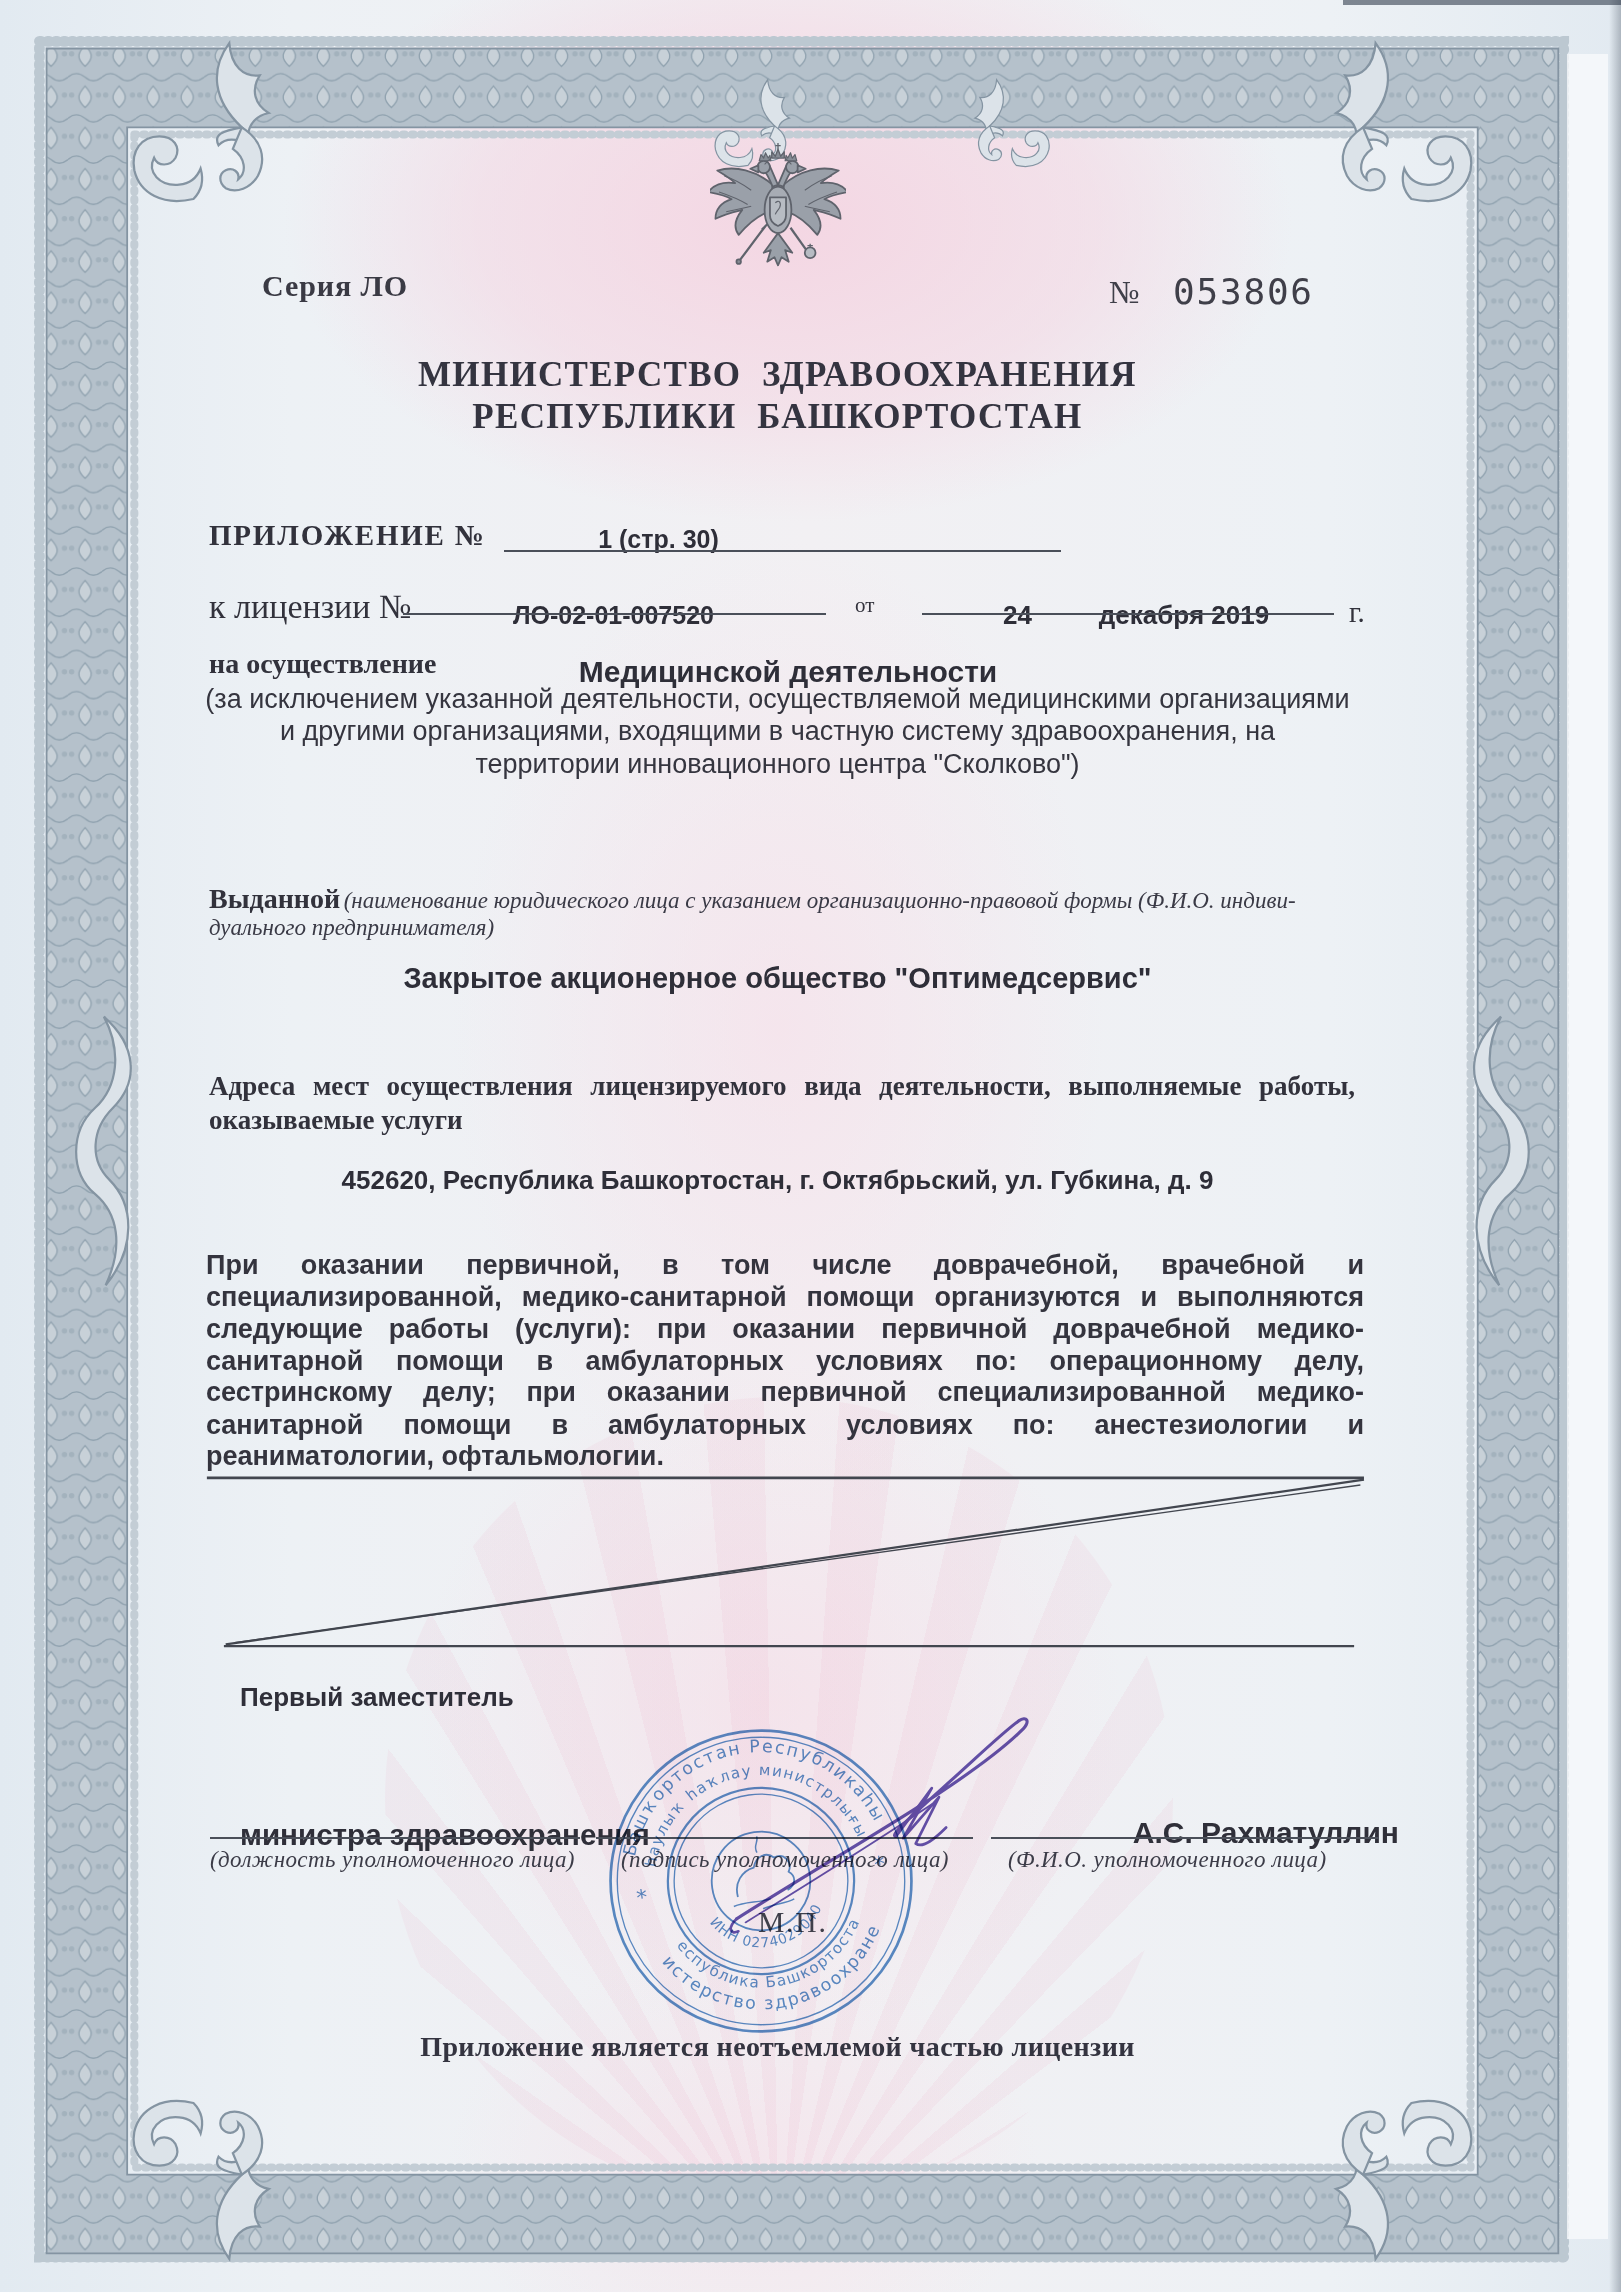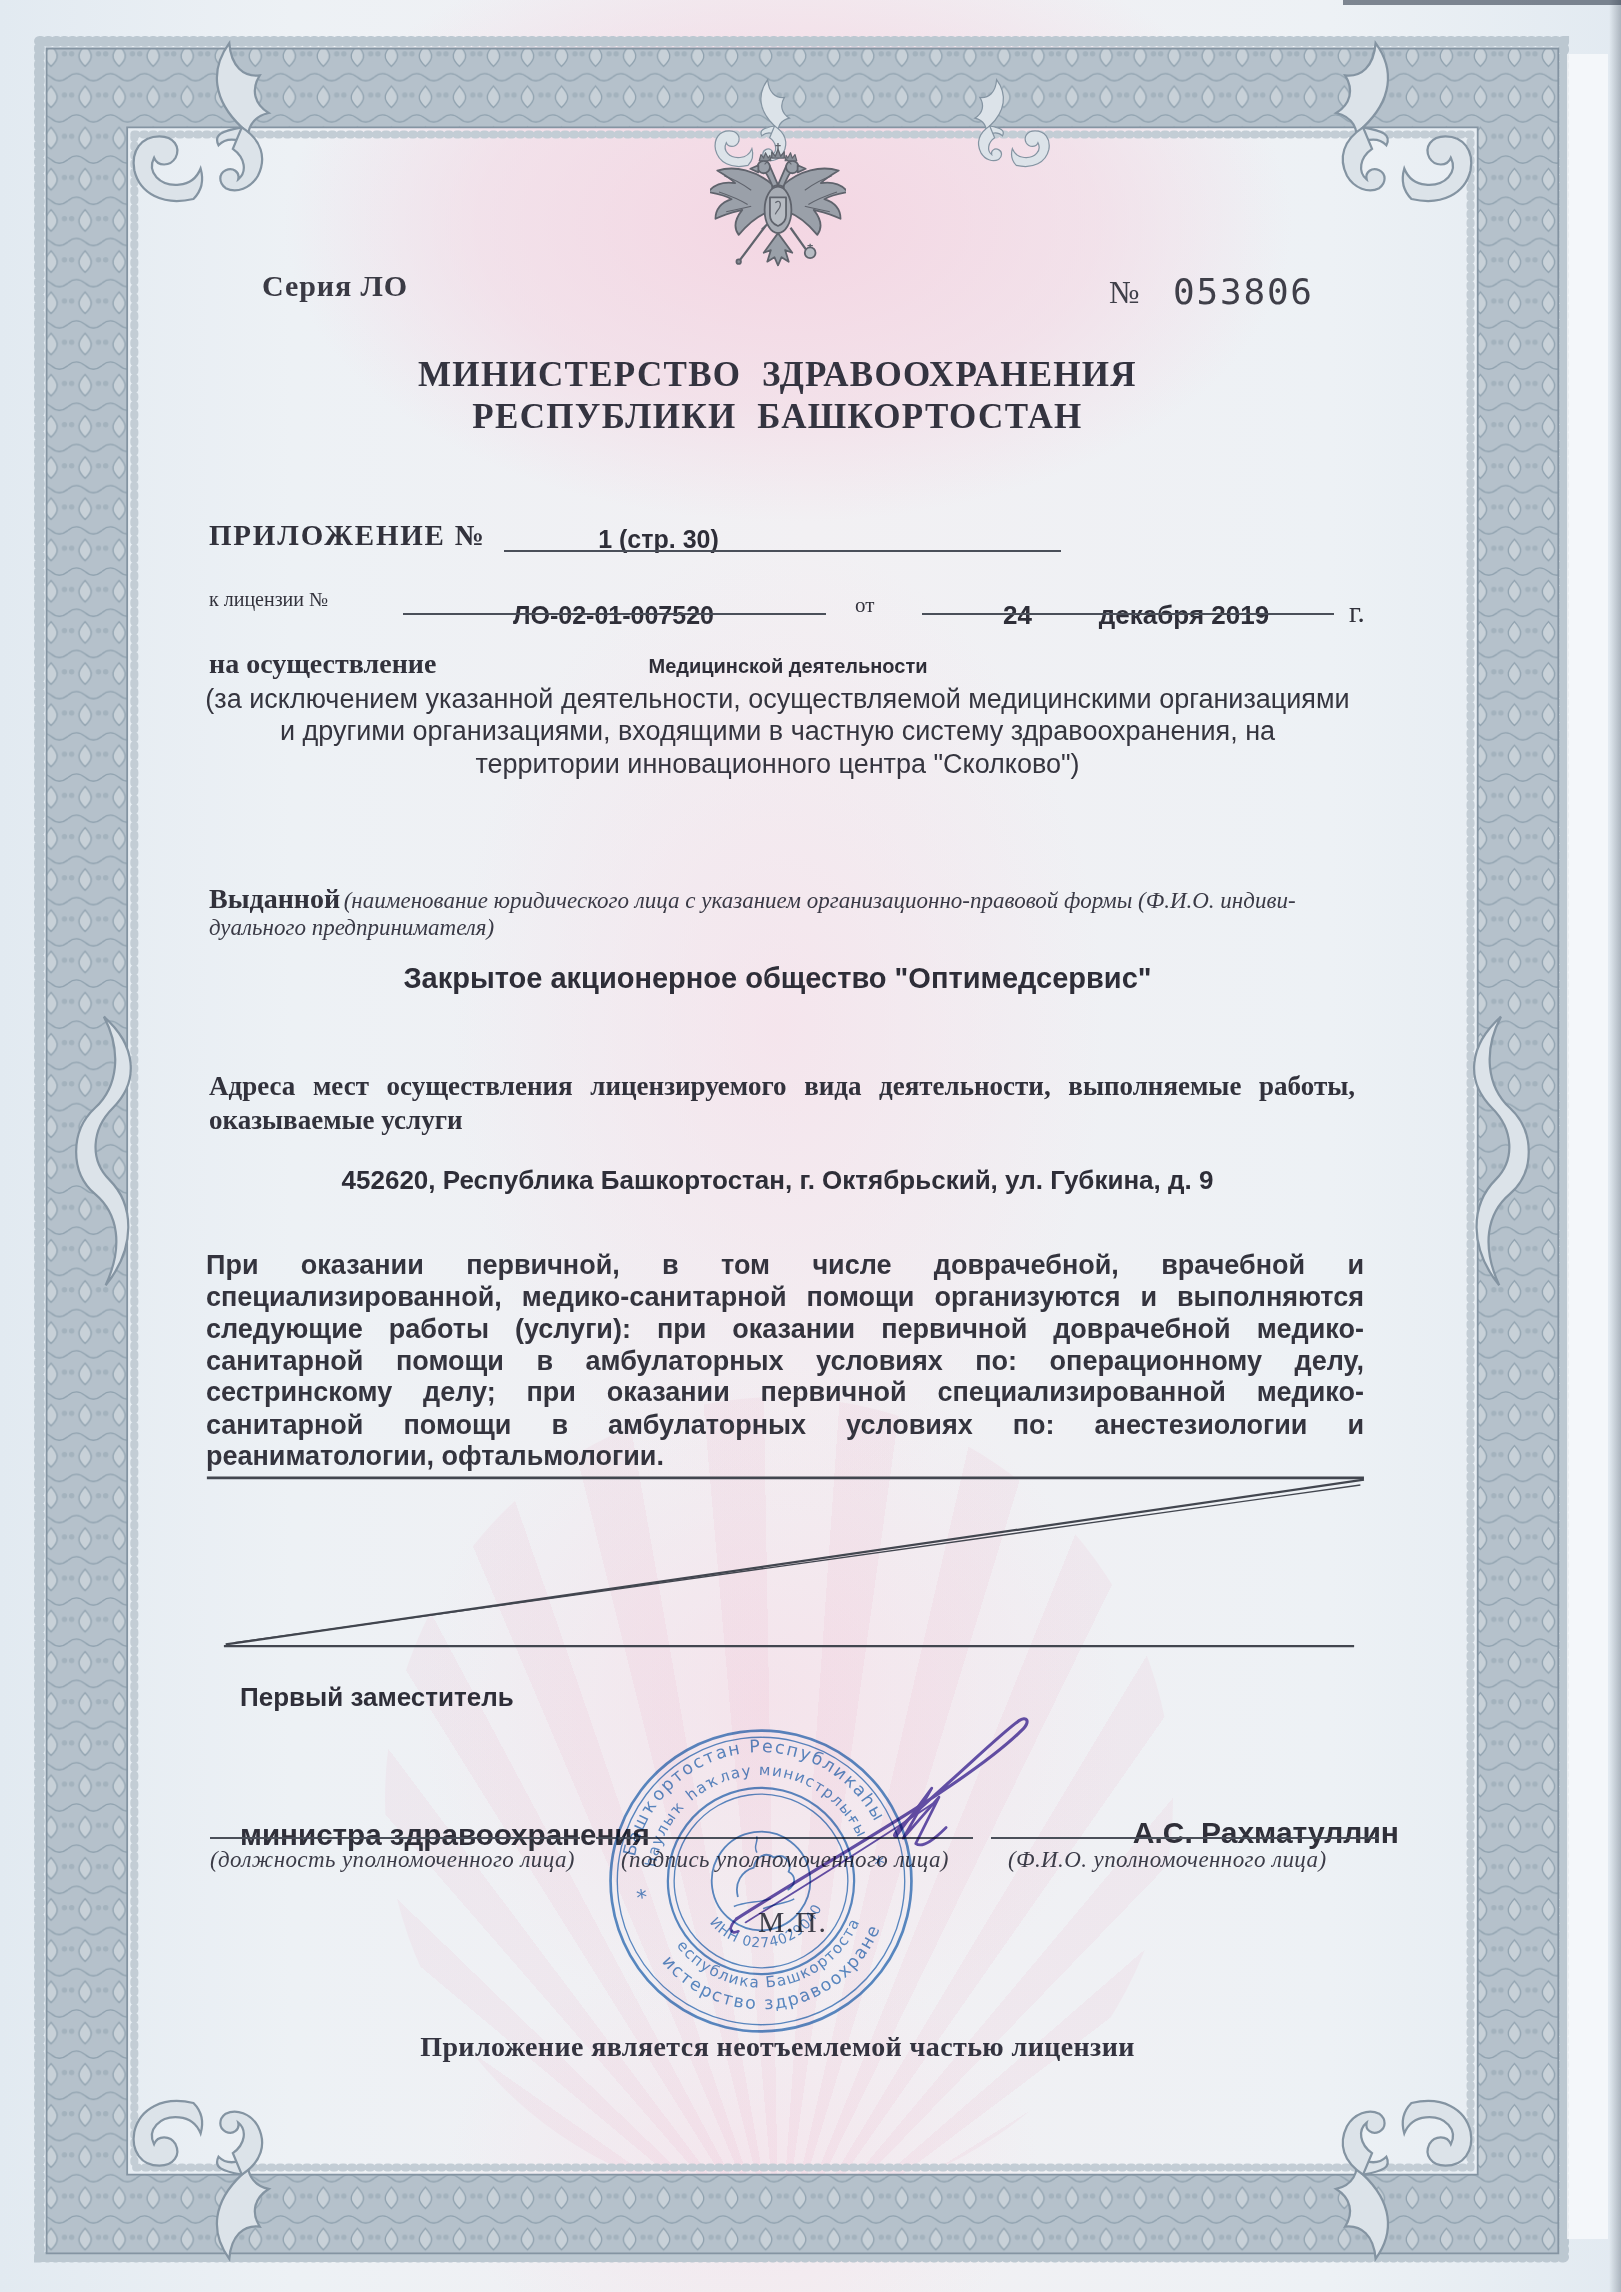--- a/index.html
+++ b/index.html
@@ -115,31 +115,31 @@
   <div class="abs serif" style="left:1109px;top:274px;font-size:32px;color:#3f3f49">№</div>
   <div class="abs mono" style="left:1173px;top:271px;font-size:36px;letter-spacing:1.8px;color:#3f3f49">053806</div>
 
   <div class="abs centerband serif b" style="top:355px;font-size:35px;letter-spacing:1.3px;word-spacing:10.7px;color:#343440">МИНИСТЕРСТВО ЗДРАВООХРАНЕНИЯ</div>
   <div class="abs centerband serif b" style="top:397px;font-size:35px;letter-spacing:1.3px;word-spacing:10.7px;color:#343440">РЕСПУБЛИКИ БАШКОРТОСТАН</div>
 
   <div class="abs serif b" style="left:209px;top:519px;font-size:29px;letter-spacing:1.8px">ПРИЛОЖЕНИЕ №</div>
   <div class="abs sans b" style="left:504px;top:511px;width:309px;text-align:center;font-size:25px;color:#2e2e38">1 (стр. 30)</div>
   <div class="rule" style="left:504px;top:550px;width:557px"></div>
 
-  <div class="abs serif" style="left:209px;top:588px;font-size:20px">к лицензии №</div>
+  <div class="abs serif" style="left:209px;top:588px;font-size:34px">к лицензии №</div>
   <div class="abs sans b" style="left:403px;top:587px;width:421px;text-align:center;font-size:25px;color:#2e2e38">ЛО-02-01-007520</div>
   <div class="rule" style="left:403px;top:613px;width:423px"></div>
   <div class="abs serif" style="left:855px;top:593px;font-size:21px">от</div>
   <div class="abs sans b" style="left:942px;top:586px;width:90px;text-align:right;font-size:26px;color:#2e2e38">24</div>
   <div class="abs sans b" style="left:1057px;top:586px;width:254px;text-align:center;font-size:26px;color:#2e2e38">декабря 2019</div>
   <div class="rule" style="left:922px;top:613px;width:412px"></div>
   <div class="abs serif" style="left:1349px;top:596px;font-size:29px">г.</div>
 
   <div class="abs serif b" style="left:209px;top:648px;font-size:28px">на осуществление</div>
-  <div class="abs sans b" style="left:358px;top:641px;width:860px;text-align:center;font-size:20px;color:#2e2e38">Медицинской деятельности</div>
+  <div class="abs sans b" style="left:358px;top:641px;width:860px;text-align:center;font-size:30px;color:#2e2e38">Медицинской деятельности</div>
   <div class="abs centerband noteline" style="top:684px">(за исключением указанной деятельности, осуществляемой медицинскими организациями</div>
   <div class="abs centerband noteline" style="top:716px">и другими организациями, входящими в частную систему здравоохранения, на</div>
   <div class="abs centerband noteline" style="top:749px">территории инновационного центра "Сколково")</div>
 
   <div class="abs" style="left:209px;top:883px;width:1164px">
     <span class="serif b" style="font-size:28px">Выданной</span>
     <span class="serif i" style="font-size:23px;color:#3a3a46">(наименование юридического лица с указанием организационно-правовой формы (Ф.И.О. индиви-</span>
   </div>
   <div class="abs serif i" style="left:209px;top:915px;font-size:23px;color:#3a3a46">дуального предпринимателя)</div>
   <div class="abs centerband sans b" style="top:948px;font-size:29px;color:#2e2e38">Закрытое акционерное общество "Оптимедсервис"</div>

